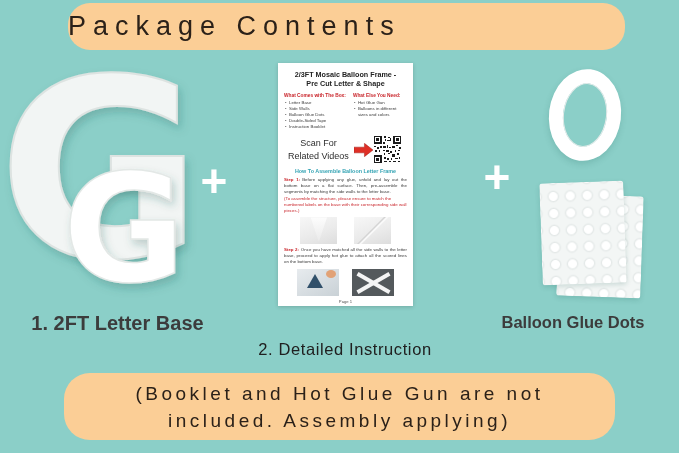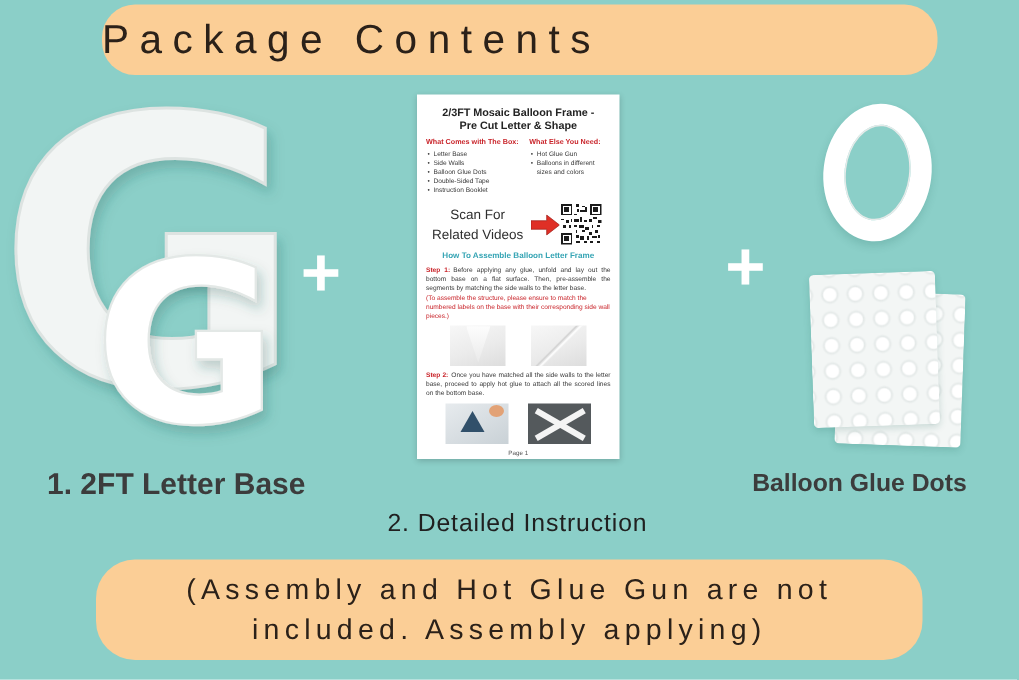--- a/index.html
+++ b/index.html
@@ -204,18 +204,18 @@
   <div class="label label1">
     <div>1. 2FT Letter Base</div>
   </div>
   <div class="label label2">2. Detailed Instruction</div>
   <div class="label label3">
     <div>Balloon Glue Dots</div>
   </div>
 
   <div class="banner bottom">
     <span class="t">
-      <span>(Assembly and Hot Glue Gun are not</span><br>
+      <span>(Booklet and Hot Glue Gun are not</span><br>
       <span>included. Assembly applying)</span>
     </span>
   </div>
 
 </div>
 
 </body></html>

